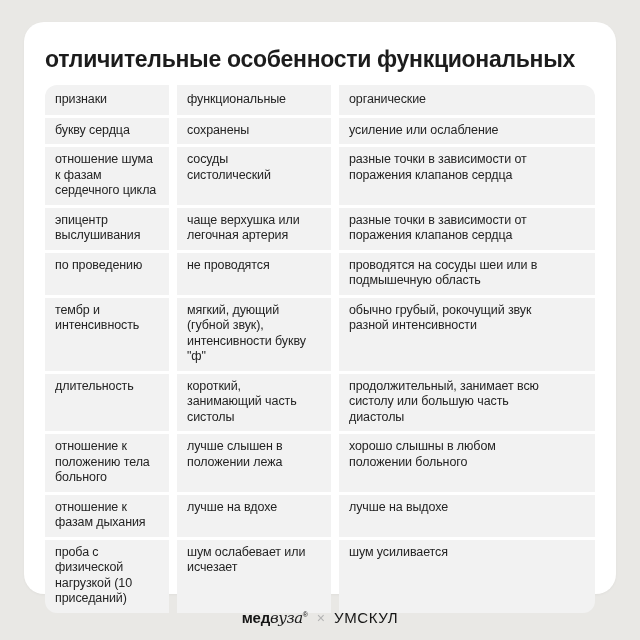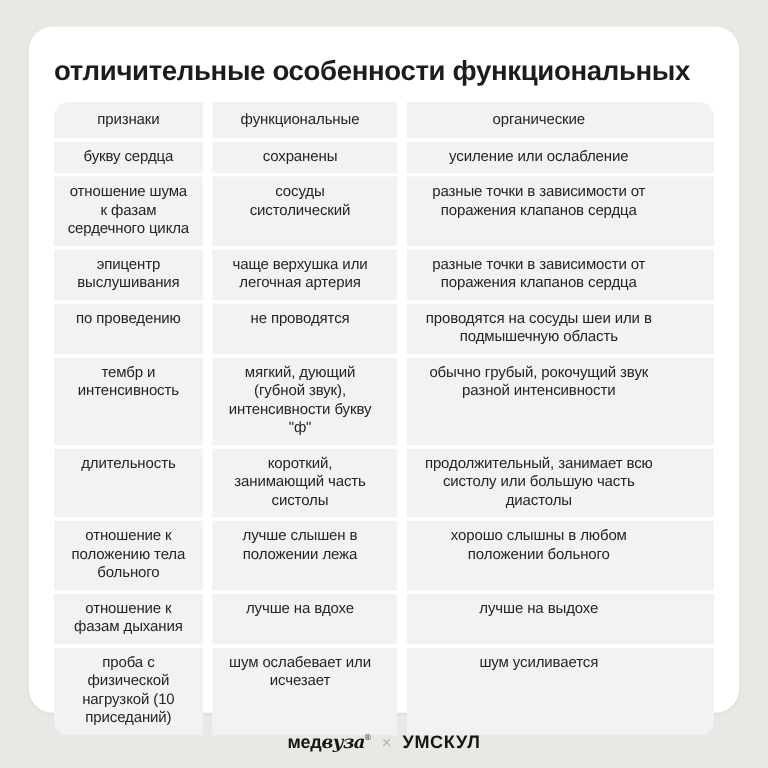--- a/index.html
+++ b/index.html
@@ -28,21 +28,20 @@
   }
   .title span { display: block; }
   .table {
     margin-top: 13px;
     display: grid;
     grid-template-columns: 124px 154px 1fr;
     column-gap: 8px;
     row-gap: 3px;
     border-radius: 12px;
     overflow: hidden;
-    text-align: center;
   }
   .trow { display: contents; }
   .cell {
     background: #f2f2f2;
     font-size: 12.5px;
     line-height: 15.5px;
     letter-spacing: -0.1px;
     padding: 5px 10px 6px 10px;
     color: #242424;
   }
@@ -53,31 +52,31 @@
     margin-top: 15px;
     text-align: center;
     font-size: 15px;
     color: #161616;
     white-space: nowrap;
   }
   .brand-med { font-weight 700; font-weight: 700; letter-spacing: -0.2px; }
   .brand-vuza {
     font-family: "DejaVu Serif", serif;
     font-style: italic;
-    font-weight: 700;
+    font-weight: 400;
     letter-spacing: -0.5px;
   }
   .reg-mark { font-size: 7px; vertical-align: super; }
   .cross {
     color: #b3b3b3;
     font-weight: 300;
     font-size: 14px;
     margin: 0 9px;
   }
-  .brand-umskul { font-weight: 700; letter-spacing: 0.6px; }
+  .brand-umskul { font-weight: 400; letter-spacing: 0.6px; }
 </style>
 </head>
 <body>
 
 <div class="card">
   <h1 class="title">
     <span>отличительные особенности функциональных</span>
   </h1>
 
   <div class="table">

